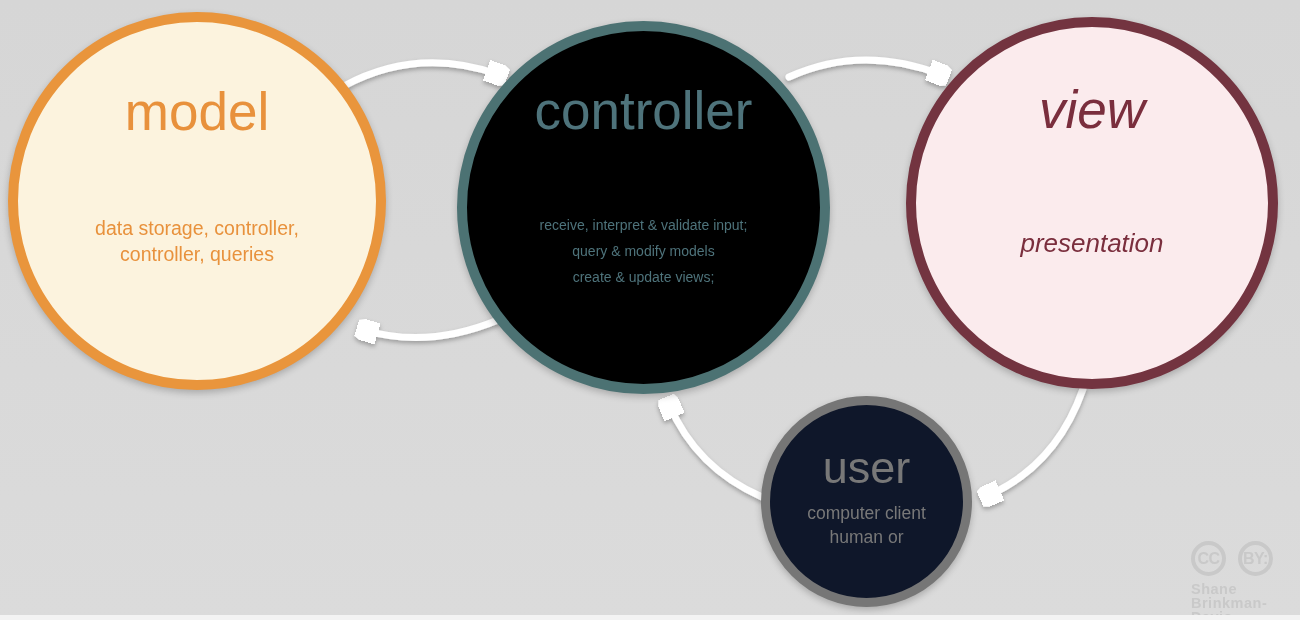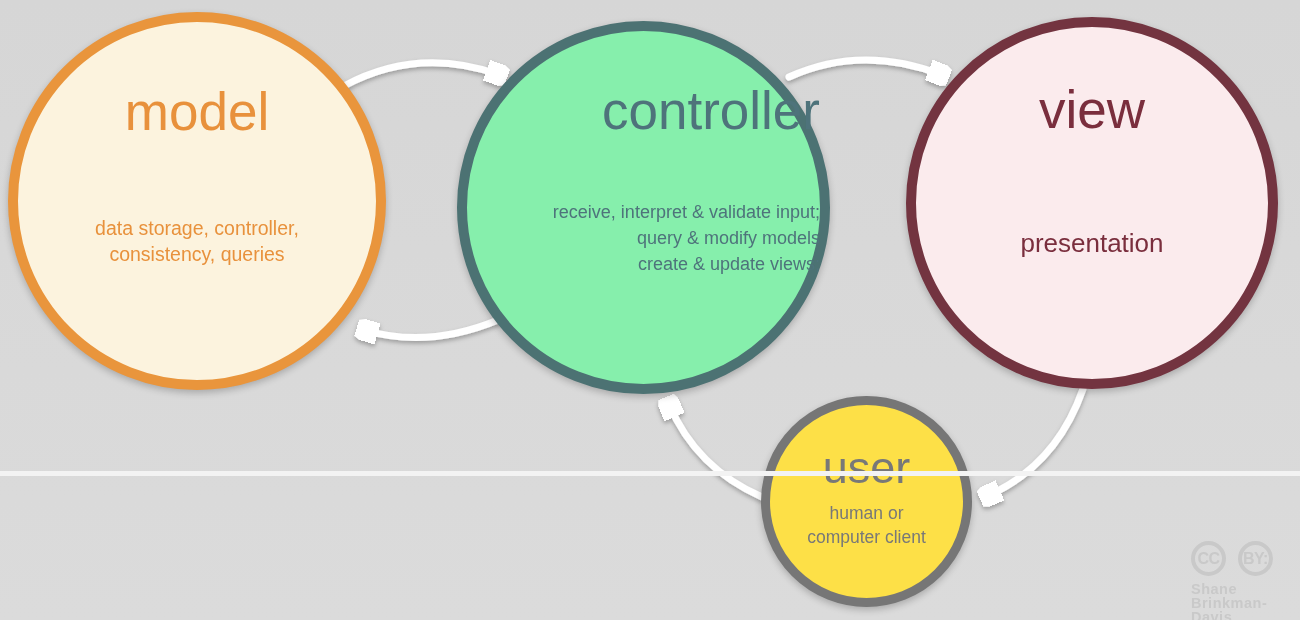--- a/index.html
+++ b/index.html
@@ -1,42 +1,42 @@
 <!DOCTYPE html>
 <html><head>
 <meta charset="utf-8">
 <style>
   html, body { margin: 0; padding: 0; }
   body {
     width: 1300px; height: 620px; overflow: hidden;
     font-family: "Liberation Sans", sans-serif;
     background: linear-gradient(180deg, #d6d6d6 0%, #dbdbdb 100%);
   }
-  .stage { position: relative; width: 1300px; height: 476px; border-radius: 18px; }
+  .stage { position: relative; width: 1300px; height: 620px; border-radius: 18px; }
 
   svg.arrows { position: absolute; left: 0; top: 0; z-index: 1; }
   svg.arrows path { fill: none; stroke: #ffffff; stroke-width: 7; stroke-linecap: round; }
 
   .node {
     position: absolute; box-sizing: border-box; border-radius: 50%;
     text-align: center; z-index: 2;
     box-shadow: 0 3px 7px rgba(0,0,0,0.22);
     border-style: solid;
   }
   .node .title { position: absolute; left: 0; right: 0; line-height: 1; font-weight: 400; }
   .node .desc  { position: absolute; left: 0; right: 0; }
   .node .desc div { white-space: nowrap; }
 
   .node-model      { left: 8px;   top: 12px;  width: 378px; height: 378px; border-width: 10px; }
   .node-model .title { top: 63px; font-size: 53px; }
   .node-model .desc  { top: 193px; font-size: 19.5px; line-height: 26px; }
 
   .node-controller { left: 457px; top: 21px;  width: 373px; height: 373px; border-width: 10px; }
   .node-controller .title { top: 53px; font-size: 53px; }
-  .node-controller .desc  { top: 168px; font-size: 18px; line-height: 26px; }
+  .node-controller .desc  { top: 181px; font-size: 14px; line-height: 26px; }
 
   .node-view       { left: 906px; top: 17px;  width: 372px; height: 372px; border-width: 10px; }
   .node-view .title { top: 56px; font-size: 53px; }
   .node-view .desc  { top: 203px; font-size: 26px; line-height: 26px; }
 
   .node-user       { left: 761px; top: 396px; width: 211px; height: 211px; border-width: 9px; }
   .node-user .title { top: 40px; font-size: 45px; }
   .node-user .desc  { top: 96px; font-size: 17.5px; line-height: 24px; }
 
   .attribution { position: absolute; left: 1191px; top: 541px; z-index: 3; text-align: left; }
@@ -70,45 +70,45 @@
       <path d="M 498 320 Q 428 349 364 330" marker-end="url(#ah)"></path>
       <path d="M 1083 389 Q 1056 466 987 496" marker-end="url(#ah)"></path>
       <path d="M 762 497 Q 696 468 669 404" marker-end="url(#ah)"></path>
     </g>
   </svg>
 
   <div class="node node-model" style="border-color: rgb(233, 149, 60); background-color: rgb(252, 243, 222); color: rgb(232, 145, 60);">
     <div class="title">model</div>
     <div class="desc">
       <div>data storage, controller,</div>
-      <div>consistency, queries</div>
+      <div>controller, queries</div>
     </div>
   </div>
 
-  <div class="node node-controller" style="border-color: rgb(76, 114, 115); background-color: #86efac; color: rgb(78, 115, 123); text-align: right;">
+  <div class="node node-controller" style="border-color: rgb(76, 114, 115); background-color: #000000; color: rgb(78, 115, 123);">
     <div class="title">controller</div>
     <div class="desc">
       <div>receive, interpret &amp; validate input;</div>
       <div>query &amp; modify models</div>
       <div>create &amp; update views;</div>
     </div>
   </div>
 
-  <div class="node node-view" style="border-color: rgb(115, 52, 64); background-color: rgb(251, 235, 237); color: rgb(122, 46, 61);">
+  <div class="node node-view" style="border-color: rgb(115, 52, 64); background-color: rgb(251, 235, 237); color: rgb(122, 46, 61); font-style: italic;">
     <div class="title">view</div>
     <div class="desc">
       <div>presentation</div>
     </div>
   </div>
 
-  <div class="node node-user" style="border-color: rgb(118, 118, 118); background-color: #fde047; color: rgb(120, 120, 120);">
+  <div class="node node-user" style="border-color: rgb(118, 118, 118); background-color: #0f172a; color: rgb(120, 120, 120);">
     <div class="title">user</div>
     <div class="desc">
+      <div>computer client</div>
       <div>human or</div>
-      <div>computer client</div>
     </div>
   </div>
 
   <div class="attribution" style="color: rgb(201, 201, 201);">
     <div class="badges">
       <span class="badge" style="border-color: rgb(201, 201, 201);">CC</span>
       <span class="badge" style="border-color: rgb(201, 201, 201);">BY:</span>
     </div>
     <div class="author">
       <div>Shane</div>

